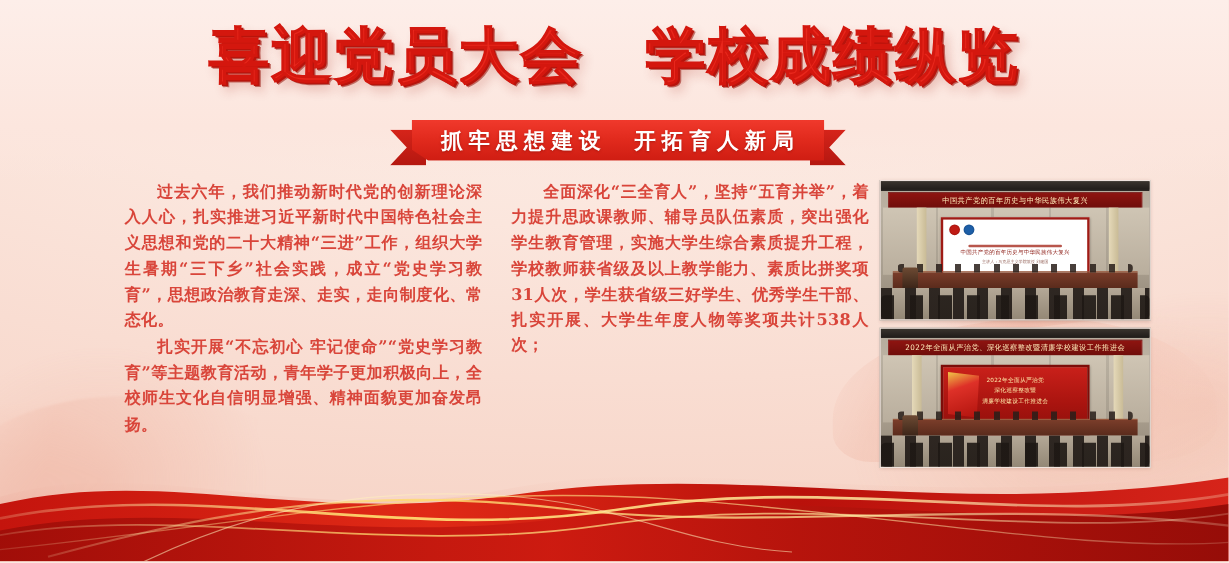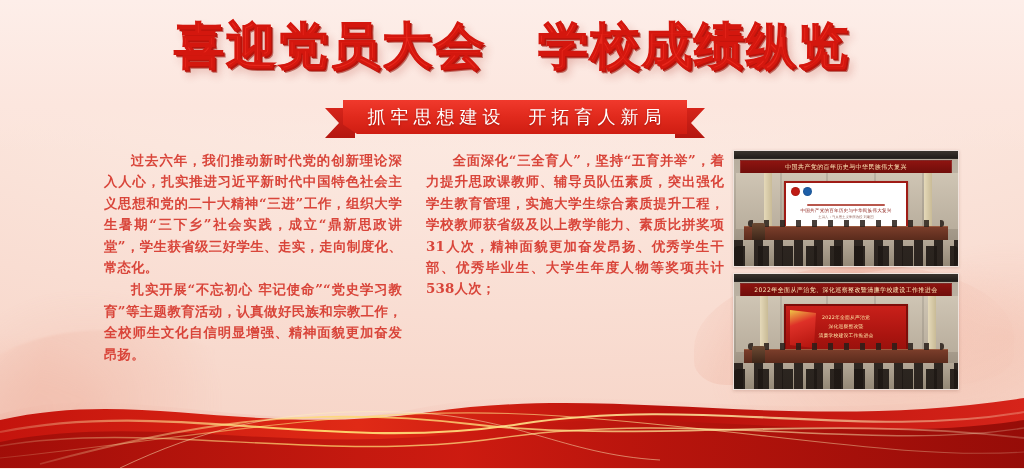--- a/index.html
+++ b/index.html
@@ -87,21 +87,21 @@
   }
   .ribbon .band{
     position:absolute;left:18px;right:18px;top:0;height:34px;
     background:linear-gradient(180deg,#f0392c 0%,#e12a1d 48%,#cf1d12 100%);
     box-shadow:0 1px 3px rgba(150,30,20,.35);
     display:flex;align-items:center;justify-content:center;
     clip-path:polygon(0 0,100% 0,100% 100%,14px 100%,0 72%);
   }
   .ribbon .band-text{
     font-family:"DejaVu Sans","Liberation Sans",sans-serif;
-    font-weight:400;font-size:18px;color:#fff;letter-spacing:5px;white-space:pre;
+    font-weight:700;font-size:18px;color:#fff;letter-spacing:5px;white-space:pre;
     text-shadow:0 1px 2px rgba(120,10,5,.45);
     padding-left:4px;
   }
 
   
   .cols{
     position:absolute;left:104px;top:150px;width:620px;height:246px;
     display:flex;gap:24px;
   }
   .col{width:298px;}
@@ -249,25 +249,25 @@
   <div class="ribbon">
     <div class="tail left"></div>
     <div class="tail right"></div>
     <div class="band">
       <span class="band-text">抓牢思想建设　开拓育人新局</span>
     </div>
   </div>
 
   <div class="cols">
     <div class="col">
-      <p>过去六年，我们推动新时代党的创新理论深入人心，扎实推进习近平新时代中国特色社会主义思想和党的二十大精神“三进”工作，组织大学生暑期“三下乡”社会实践，成立“鼎新思政讲堂”，学生获省级三好学生、走实，走向制度化、常态化。</p>
-      <p>扎实开展“不忘初心 牢记使命”“党史学习教育”等主题教育活动，认真做好民族和宗教工作，全校师生文化自信明显增强、精神面貌更加奋发昂扬。</p>
+      <p>过去六年，我们推动新时代党的创新理论深入人心，扎实推进习近平新时代中国特色社会主义思想和党的二十大精神“三进”工作，组织大学生暑期“三下乡”社会实践，成立“党史学习教育”，思想政治教育走深、走实，走向制度化、常态化。</p>
+      <p>扎实开展“不忘初心 牢记使命”“党史学习教育”等主题教育活动，青年学子更加积极向上，全校师生文化自信明显增强、精神面貌更加奋发昂扬。</p>
     </div>
     <div class="col">
-      <p>全面深化“三全育人”，坚持“五育并举”，着力提升思政课教师、辅导员队伍素质，突出强化学生教育管理，实施大学生综合素质提升工程，学校教师获省级及以上教学能力、素质比拼奖项31人次，精神面貌更加奋发昂扬、优秀学生干部、优秀毕业生、大学生年度人物等奖项共计538人次；</p>
+      <p>全面深化“三全育人”，坚持“五育并举”，着力提升思政课教师、辅导员队伍素质，突出强化学生教育管理，实施大学生综合素质提升工程，学校教师获省级及以上教学能力、素质比拼奖项31人次，学生获省级三好学生、优秀学生干部、扎实开展、大学生年度人物等奖项共计538人次；</p>
     </div>
   </div>
 
   <div class="photos">
 
     <div class="photo">
       <div class="hall">
         <div class="topbar"></div>
         <div class="caption">
           <span>中国共产党的百年历史与中华民族伟大复兴</span>

